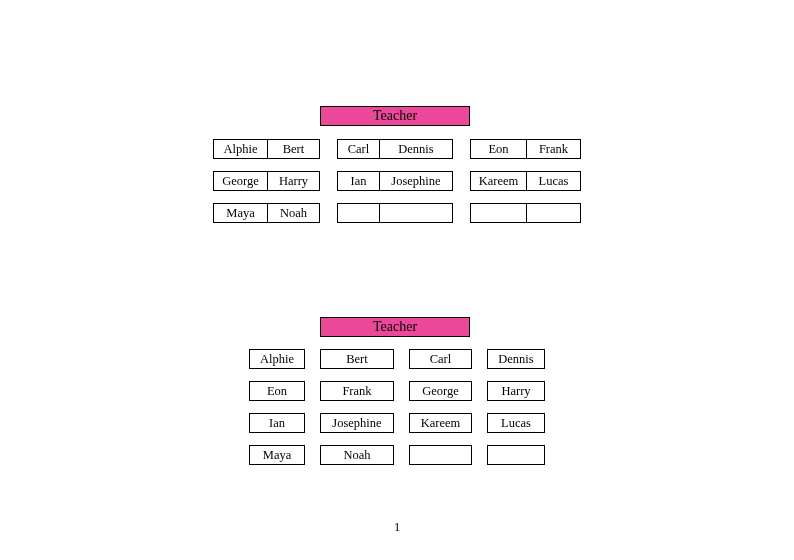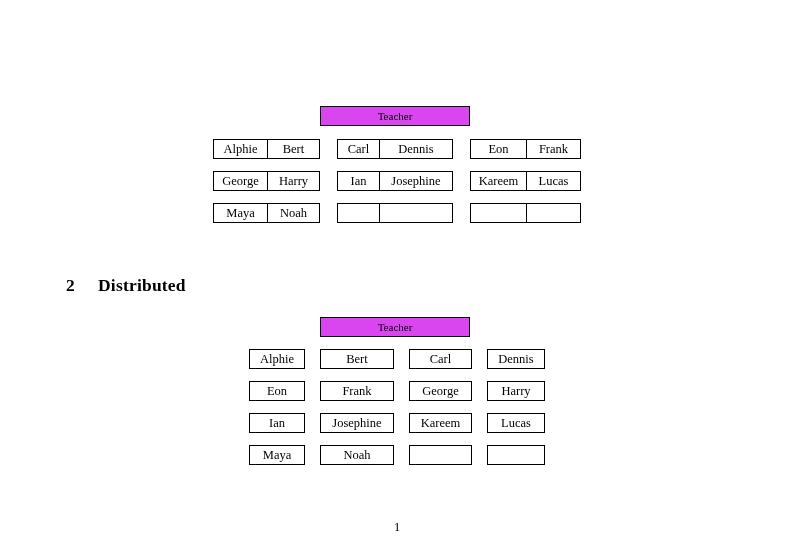--- a/index.html
+++ b/index.html
@@ -63,22 +63,22 @@
 
   
   .teacher-box {
     position: absolute;
     height: 20px;
     border: 1px solid #000000;
     box-sizing: border-box;
     display: flex;
     align-items: center;
     justify-content: center;
-    font-size: 11px;
-    background: #d946ef;
+    font-size: 14px;
+    background: #ec4899;
   }
 
   
   #page-number {
     position: absolute;
     left: 0;
     right: 0;
     top: 520px;
     text-align: center;
     font-size: 12.5px;
@@ -124,23 +124,20 @@
   </div>
   <div class="group" style="left:470px; top:171px;">
     <div class="cell" style="width:57px;">Kareem</div>
     <div class="cell" style="width:55px;">Lucas</div>
   </div>
   <div class="group" style="left:470px; top:203px;">
     <div class="cell" style="width:57px;"></div>
     <div class="cell" style="width:55px;"></div>
   </div>
 
-  <div class="section-heading" id="heading-distributed">
-    <span class="sec-num">2</span><span>Distributed</span>
-  </div>
 
   <div class="teacher-box" id="teacher-distributed" style="left:320px; top:317px; width:150px;">Teacher</div>
 
   <div class="cell" style="position:absolute; left:249px; top:349px; width:56px;">Alphie</div>
   <div class="cell" style="position:absolute; left:320px; top:349px; width:74px;">Bert</div>
   <div class="cell" style="position:absolute; left:409px; top:349px; width:63px;">Carl</div>
   <div class="cell" style="position:absolute; left:487px; top:349px; width:58px;">Dennis</div>
 
   <div class="cell" style="position:absolute; left:249px; top:381px; width:56px;">Eon</div>
   <div class="cell" style="position:absolute; left:320px; top:381px; width:74px;">Frank</div>

